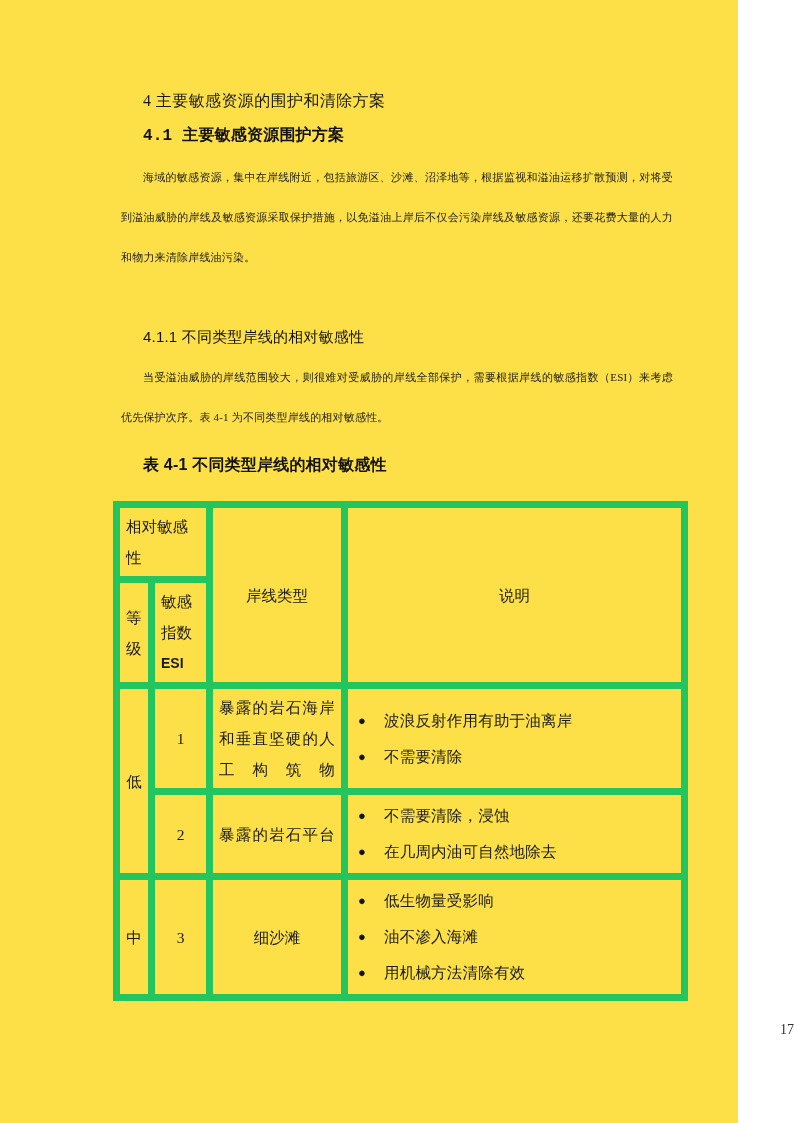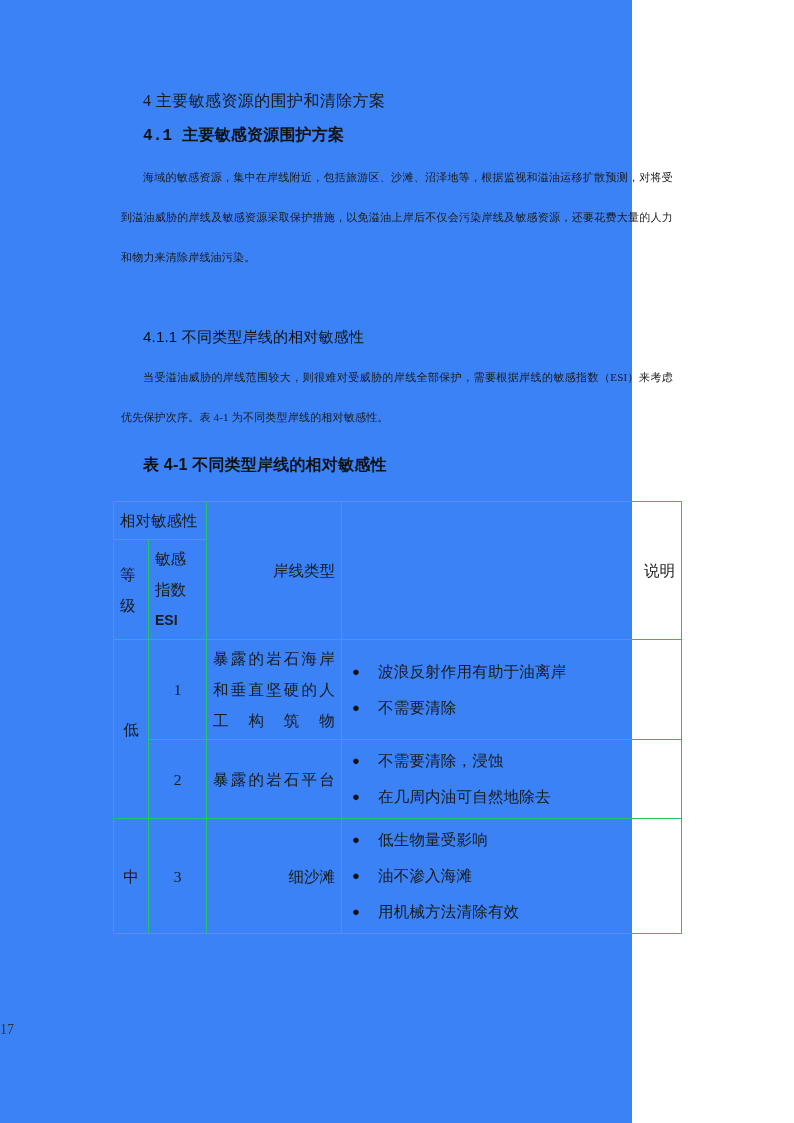--- a/index.html
+++ b/index.html
@@ -13,23 +13,23 @@
     height: 1123px;
     position: relative;
     font-family: "Liberation Serif", "DejaVu Serif", serif;
     color: #1a1a1a;
     overflow: hidden;
   }
 
   .page {
     position: absolute;
     left: 0; top: 0;
-    width: 632px;
+    width: 738px;
     height: 1123px;
-    background: #3b82f6;
+    background: #fde047;
   }
 
   .content {
     position: absolute;
     left: 113px;
     top: 88px;
     width: 568px;
   }
 
   
@@ -92,33 +92,33 @@
 
   
   table.esi {
     border-collapse: collapse;
     width: 568px;
     table-layout: fixed;
     font-size: 15.5px;
     color: #1a1a1a;
   }
   table.esi td {
-    border: 1px solid #22c55e;
+    border: 7px solid #22c55e;
     vertical-align: middle;
     padding: 3px 6px;
     line-height: 31px;
   }
 
   .col-grade   { width: 35px; }
   .col-esi     { width: 58px; }
   .col-type    { width: 135px; }
   .col-desc    { width: 340px; }
 
   .cell-center { text-align: center; }
-  .cell-left   { text-align: right; }
+  .cell-left   { text-align: center; }
 
   .hdr-rel {
     text-align: left;
     line-height: 31px;
     padding: 4px 6px 4px 8px;
   }
   .hdr-vert {
     text-align: left;
     line-height: 31px;
   }
@@ -130,21 +130,21 @@
 
   .type-text {
     text-align: justify;
     text-justify: inter-ideograph;
     text-align-last: justify;
     line-height: 33px;
     padding: 6px 4px;
     letter-spacing: 0.2px;
   }
   .type-plain {
-    text-align: right;
+    text-align: center;
     line-height: 33px;
     padding: 6px 4px;
   }
 
   ul.bullets {
     list-style: none;
     margin: 0;
     padding: 0;
   }
   ul.bullets li {
@@ -161,21 +161,21 @@
     line-height: 36px;
     color: #111111;
   }
 
   
   .page-number {
     position: absolute;
     left: 0;
     top: 1022px;
     width: 794px;
-    text-align: left;
+    text-align: right;
     font-size: 14px;
     color: #333333;
     font-family: "Liberation Serif", "DejaVu Serif", serif;
   }
 </style>
 </head>
 <body>
 
 <div class="page">
 

